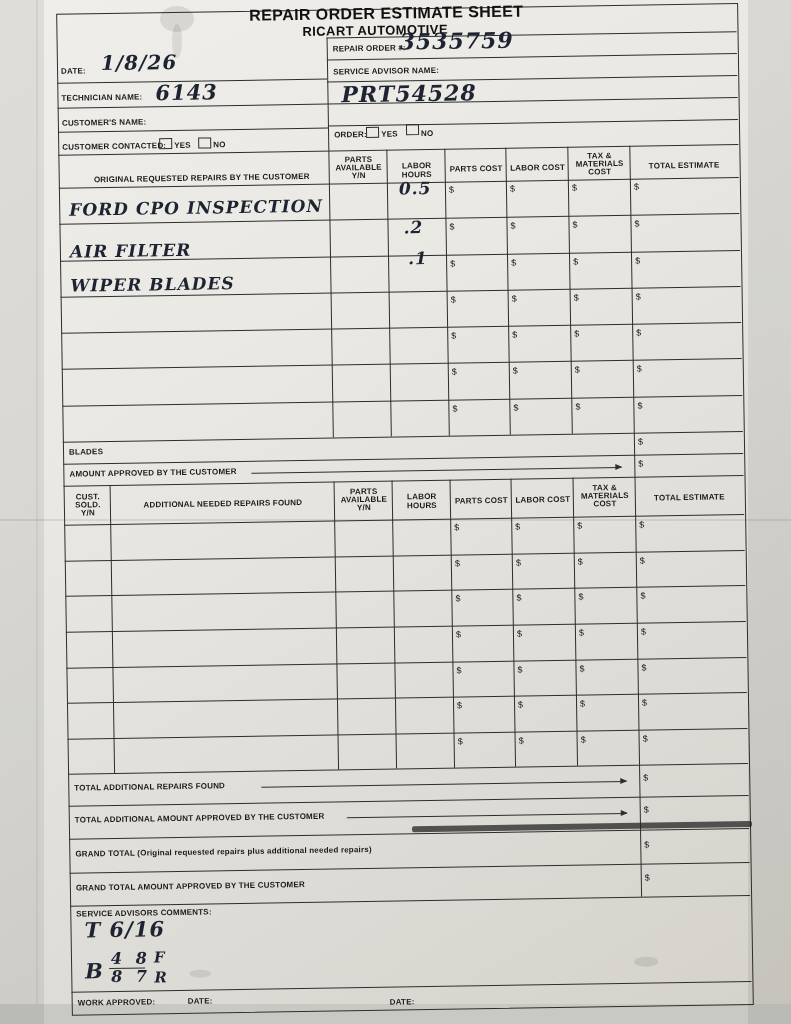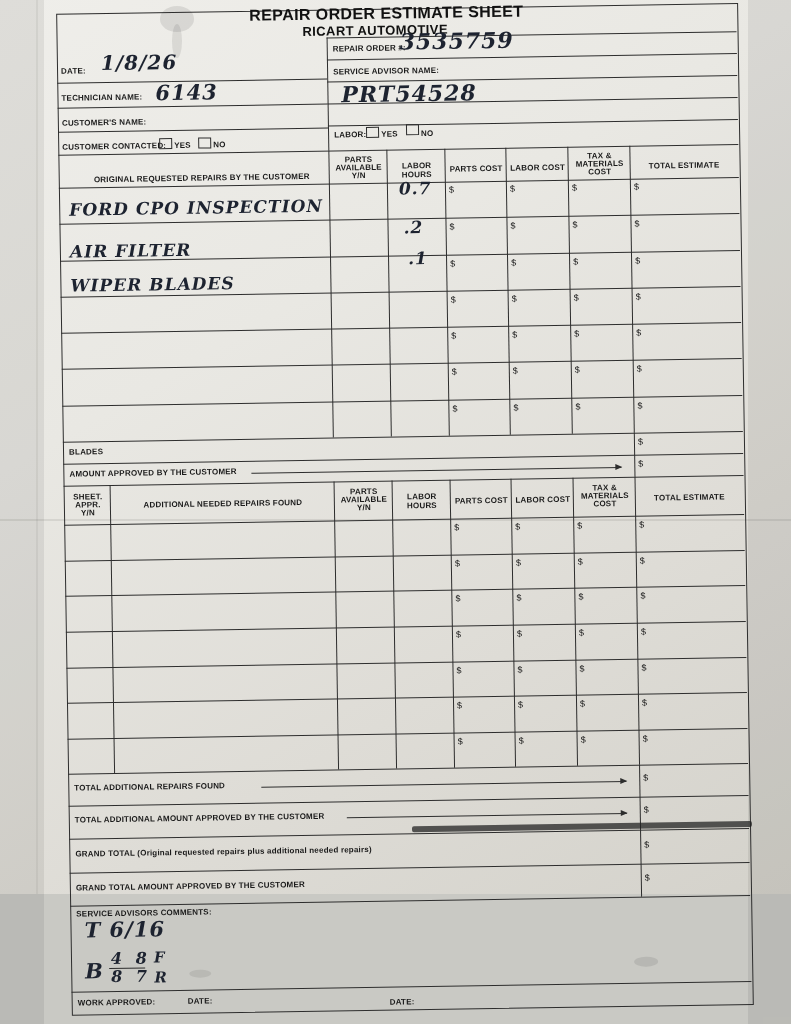--- a/index.html
+++ b/index.html
@@ -3,21 +3,21 @@
 <meta charset="utf-8">
 <style>
   html,body{margin:0;padding:0;}
   body{
     width:791px;height:1024px;
     background:#c9c9c4;
     font-family:"Liberation Sans", sans-serif;
     overflow:hidden;
   }
   #sheet{
-    position:absolute;left:0;top:0;width:791px;height:894px;
+    position:absolute;left:0;top:0;width:791px;height:1004px;
     background:linear-gradient(150deg,#efeeea 0%,#e9e8e3 35%,#dedcd6 70%,#d4d2cb 100%);
   }
   
   .fold{position:absolute;background:rgba(120,120,115,.30);}
   .fold.h{height:2px;left:0;right:0;}
   .fold.v{width:2px;top:0;bottom:0;}
   .shadowband{position:absolute;background:rgba(0,0,0,.07);}
 
   .paper{
     position:absolute;
@@ -104,21 +104,21 @@
     <div class="t b" style="left:128px;top:139px;">YES</div>
     <div class="cb" style="left:152px;top:136px;"></div>
     <div class="t b" style="left:167px;top:139px;">NO</div>
 
     <div class="t b" style="left:288px;top:45px;">REPAIR ORDER #:</div>
     <div class="hand" style="left:355px;top:30px;font-size:22px;">3535759</div>
 
     <div class="t b" style="left:288px;top:68px;">SERVICE ADVISOR NAME:</div>
     <div class="hand" style="left:296px;top:82px;font-size:22px;">PRT54528</div>
 
-    <div class="t b" style="left:288px;top:131px;">LABOR:</div>
+    <div class="t b" style="left:288px;top:131px;">ORDER:</div>
     <div class="cb" style="left:320px;top:128px;"></div>
     <div class="t b" style="left:335px;top:131px;">YES</div>
     <div class="cb" style="left:360px;top:126px;"></div>
     <div class="t b" style="left:375px;top:131px;">NO</div>
 
     <div class="hline" style="left:12px;top:184px;width:680px;"></div>
 
     <div class="vline" style="left:282px;top:151px;height:287px;"></div>
     <div class="vline" style="left:340px;top:151px;height:287px;"></div>
     <div class="vline" style="left:398px;top:151px;height:287px;"></div>
@@ -144,21 +144,21 @@
     <div class="hline" style="left:12px;top:293px;width:680px;"></div>
     <div class="hline" style="left:12px;top:329px;width:680px;"></div>
     <div class="hline" style="left:12px;top:365px;width:680px;"></div>
     <div class="hline" style="left:12px;top:402px;width:680px;"></div>
     <div class="hline" style="left:12px;top:438px;width:680px;"></div>
 
     <div class="hand" style="left:22px;top:196px;font-size:17px;">FORD CPO INSPECTION</div>
     <div class="hand" style="left:22px;top:238px;font-size:17px;">AIR FILTER</div>
     <div class="hand" style="left:22px;top:272px;font-size:17px;">WIPER BLADES</div>
 
-    <div class="hand" style="left:352px;top:180px;font-size:17px;">0.7</div>
+    <div class="hand" style="left:352px;top:180px;font-size:17px;">0.5</div>
     <div class="hand" style="left:356px;top:219px;font-size:17px;">.2</div>
     <div class="hand" style="left:360px;top:250px;font-size:17px;">.1</div>
 
     <div class="dollar" style="left:402px;top:187px;">$</div>
     <div class="dollar" style="left:463px;top:187px;">$</div>
     <div class="dollar" style="left:525px;top:187px;">$</div>
     <div class="dollar" style="left:587px;top:187px;">$</div>
 
     <div class="dollar" style="left:402px;top:224px;">$</div>
     <div class="dollar" style="left:463px;top:224px;">$</div>
@@ -203,22 +203,22 @@
     <div class="hline" style="left:12px;top:521px;width:680px;"></div>
 
     <div class="vline" style="left:58px;top:482px;height:288px;"></div>
     <div class="vline" style="left:282px;top:482px;height:288px;"></div>
     <div class="vline" style="left:340px;top:482px;height:288px;"></div>
     <div class="vline" style="left:398px;top:482px;height:288px;"></div>
     <div class="vline" style="left:459px;top:482px;height:288px;"></div>
     <div class="vline" style="left:521px;top:482px;height:288px;"></div>
     <div class="vline" style="left:583px;top:482px;height:288px;"></div>
 
-    <div class="t b ctr" style="left:14px;top:489px;width:44px;">SHEET.</div>
-    <div class="t b ctr" style="left:14px;top:497px;width:44px;">APPR.</div>
+    <div class="t b ctr" style="left:14px;top:489px;width:44px;">CUST.</div>
+    <div class="t b ctr" style="left:14px;top:497px;width:44px;">SOLD.</div>
     <div class="t b ctr" style="left:14px;top:505px;width:44px;">Y/N</div>
     <div class="t b ctr" style="left:60px;top:498px;width:222px;">ADDITIONAL NEEDED REPAIRS FOUND</div>
     <div class="t b ctr" style="left:284px;top:488px;width:56px;">PARTS</div>
     <div class="t b ctr" style="left:284px;top:496px;width:56px;">AVAILABLE</div>
     <div class="t b ctr" style="left:284px;top:504px;width:56px;">Y/N</div>
     <div class="t b ctr" style="left:342px;top:494px;width:56px;">LABOR</div>
     <div class="t b ctr" style="left:342px;top:503px;width:56px;">HOURS</div>
     <div class="t b ctr" style="left:400px;top:499px;width:59px;">PARTS COST</div>
     <div class="t b ctr" style="left:461px;top:499px;width:60px;">LABOR COST</div>
     <div class="t b ctr" style="left:523px;top:488px;width:60px;">TAX &amp;</div>

